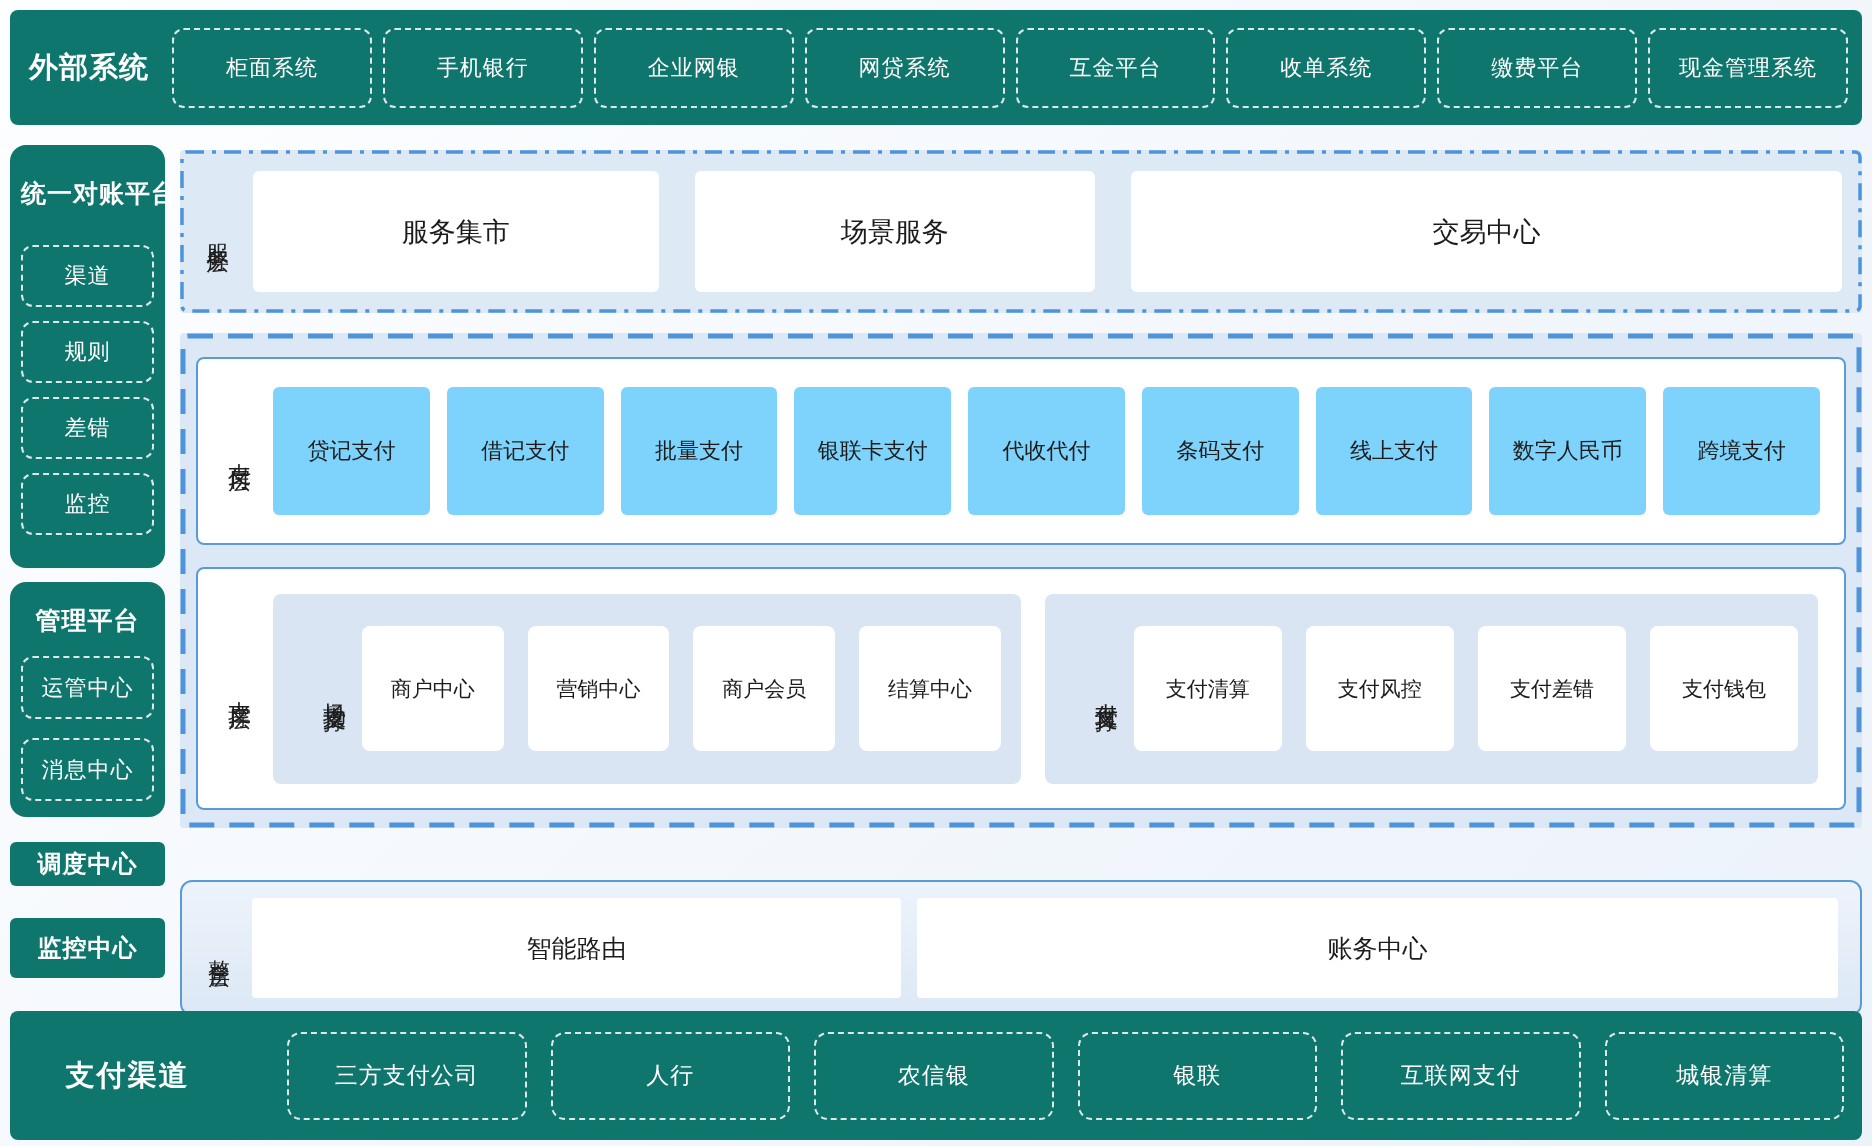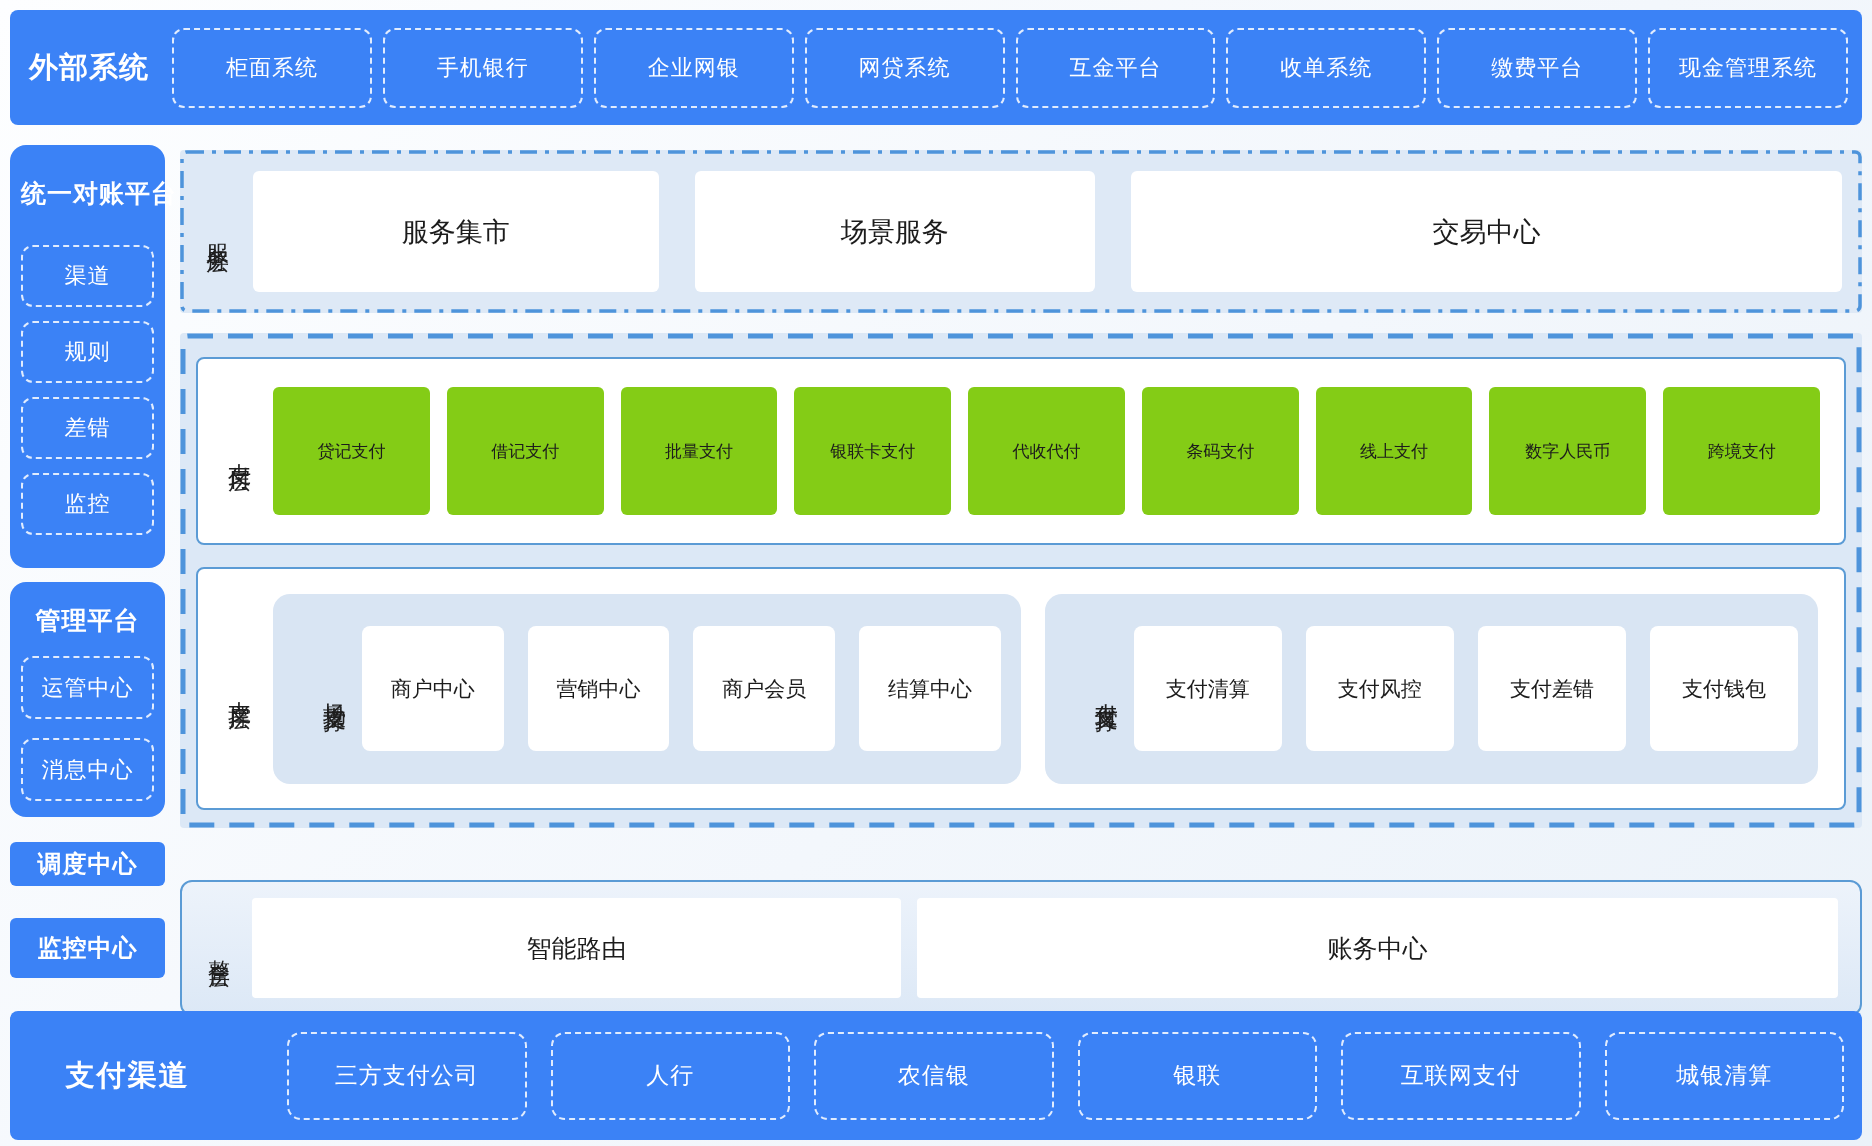--- a/index.html
+++ b/index.html
@@ -5,21 +5,21 @@
   * { margin:0; padding:0; box-sizing:border-box; }
   html,body { width:1872px; height:1146px; }
   body {
     font-family:"Liberation Sans", sans-serif;
     background:linear-gradient(135deg,#fdfeff 0%,#f3f7fc 55%,#ebf2f9 100%);
     overflow:hidden;
   }
   .canvas { position:relative; width:1872px; height:1146px; }
 
   
-  .cyan { background:#3b82f6; color:#fff; }
+  .cyan { background:#0f766e; color:#fff; }
   .dash-box {
     border:2px dashed rgba(255,255,255,.85);
     border-radius:12px;
     display:flex; align-items:center; justify-content:center;
     color:#fff; font-size:22px; font-weight:500;
     letter-spacing:1px; white-space:nowrap;
   }
 
   
   .top-bar {
@@ -90,29 +90,29 @@
   }
   .inner-box {
     position:absolute; left:16px; right:16px;
     background:#fff; border:2px solid #5B9BD5; border-radius:8px;
     display:flex; align-items:center;
   }
   .payment-box { top:24px; height:188px; }
   .payment-box .v-label { font-size:23px; margin-left:30px; }
   .payment-items { flex:1; display:flex; gap:17px; margin:0 24px 0 22px; height:128px; }
   .lite-box {
-    flex:1; background:#84cc16; border-radius:6px;
-    display:flex; align-items:center; justify-content:center;
-    color:#1c1c1c; font-size:17px; white-space:nowrap;
+    flex:1; background:#7dd3fc; border-radius:6px;
+    display:flex; align-items:center; justify-content:center;
+    color:#1c1c1c; font-size:22px; white-space:nowrap;
   }
   .support-box { top:234px; height:243px; }
   .support-box .v-label { font-size:23px; margin-left:30px; }
   .support-groups { flex:1; display:flex; gap:24px; margin:0 26px 0 22px; height:190px; }
   .group {
-    background:#D9E5F3; border-radius:17px;
+    background:#D9E5F3; border-radius:8px;
     display:flex; align-items:center; padding:0 20px;
   }
   .group-1 { flex:778; } .group-2 { flex:806; }
   .g-label { font-size:19px; letter-spacing:2px; margin-right:16px; }
   .g-items { flex:1; display:flex; gap:24px; height:125px; }
   .g-items .white-box { flex:1; border-radius:8px; font-size:21px; }
 
   .integration-layer {
     position:absolute; left:180px; top:880px; width:1682px; height:136px;
     background:linear-gradient(180deg,#EDF3FB 0%,#DCE8F6 100%);

